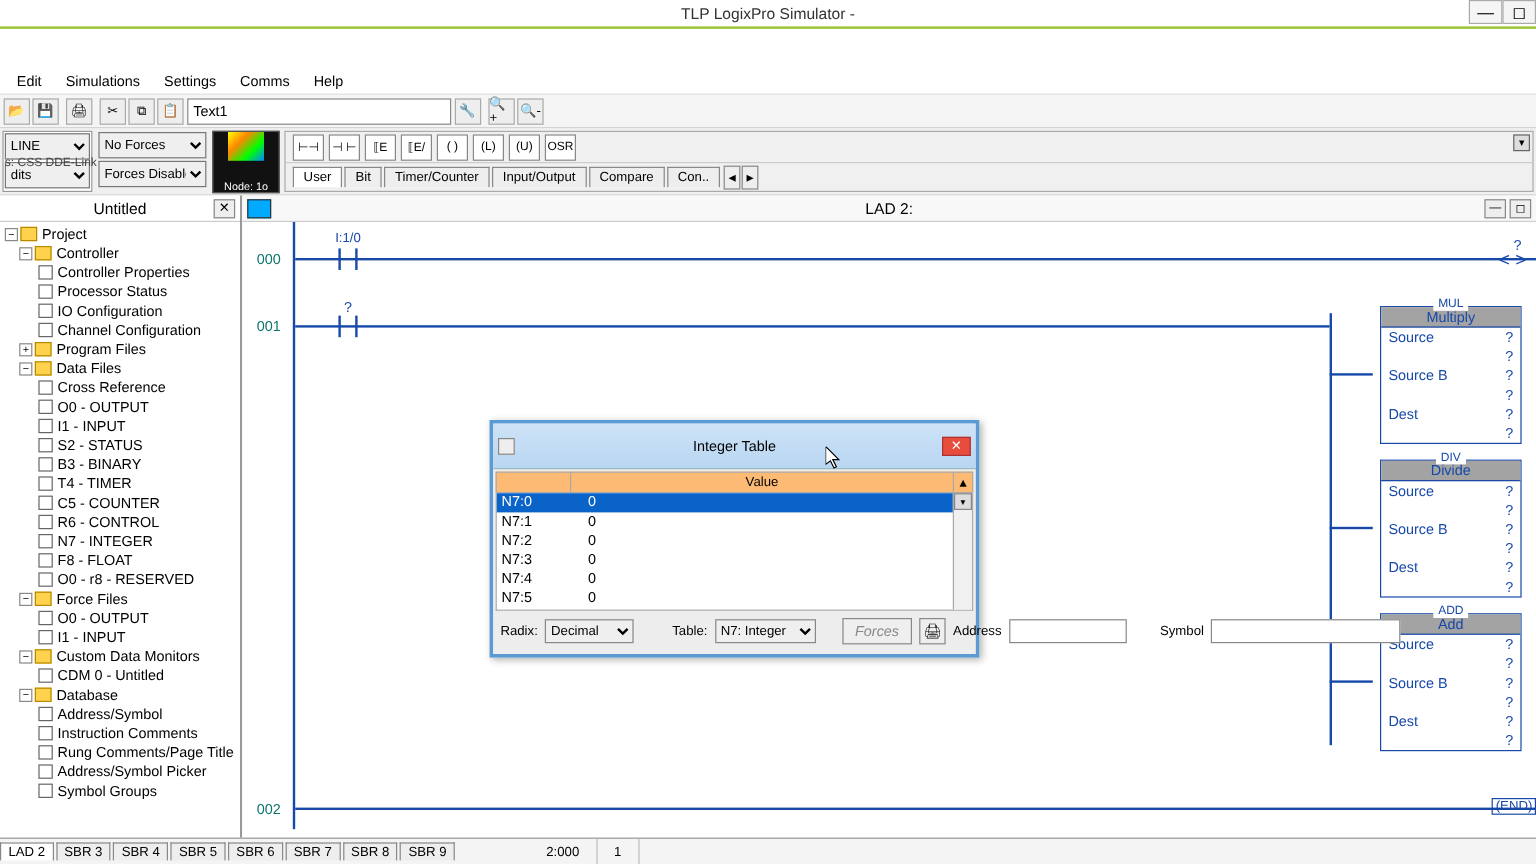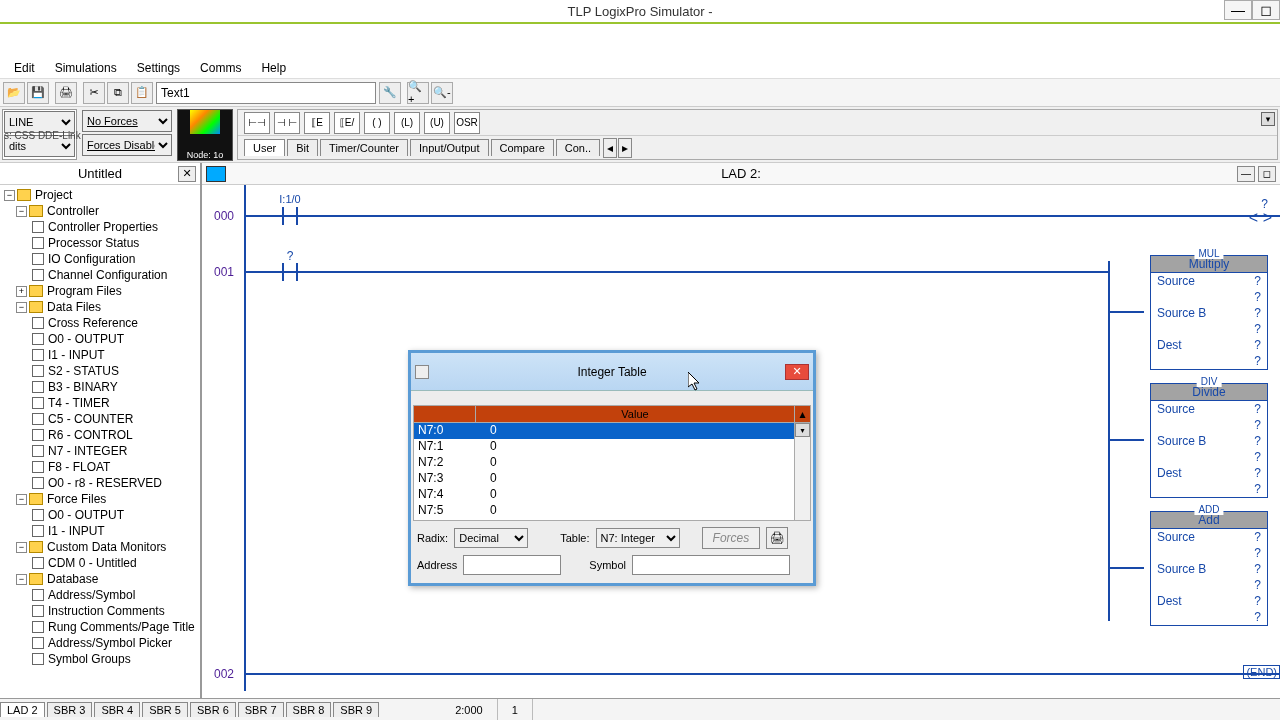--- a/index.html
+++ b/index.html
@@ -18,21 +18,21 @@
 
 .toolbar1 { background: #f5f5f5; height: 28px; display: flex; align-items: center; padding: 2px; border-bottom: 1px solid #ccc; }
 .tbbtn { width: 22px; height: 22px; border: 1px solid #aaa; background: #eee; margin: 0 1px; display: flex; align-items: center; justify-content: center; cursor: pointer; font-size: 11px; }
 .tbsep { width: 4px; }
 .tbinput { height: 22px; width: 220px; border: 1px solid #888; background: #fff; padding: 0 4px; margin: 0 2px; }
 
 
 .toolbar-row2 { display: flex; height: 56px; background: #f0f0f0; border-bottom: 1px solid #ccc; }
 .statusbox { width: 75px; border: 1px solid #999; background: #fff; margin: 2px; display: flex; flex-direction: column; }
 .statusbox select { height: 22px; border: 1px solid #777; font-size: 11px; margin: 1px; }
-.dropdown2 { width: 92px; margin: 2px; display: flex; flex-direction: column; text-decoration: underline; }
+.dropdown2 { width: 92px; margin: 2px; display: flex; flex-direction: column; }
 .dropdown2 select { height: 22px; border: 1px solid #777; font-size: 11px; margin: 1px; }
 .chipbox { width: 56px; height: 52px; border: 1px solid #555; background: #111; margin: 2px; display: flex; flex-direction: column; align-items: center; justify-content: center; position: relative; }
 .chip { width: 30px; height: 24px; background: linear-gradient(135deg,#ff0,#f80,#0f0,#08f); }
 .chip-label { color: #fff; font-size: 9px; margin-top: 16px; }
 
 .ladder-icons { flex: 1; display: flex; flex-direction: column; border: 1px solid #aaa; margin: 2px; position: relative; }
 .ladder-icon-row { display: flex; align-items: center; height: 26px; padding: 0 6px; gap: 4px; }
 .licon { width: 26px; height: 22px; border: 1px solid #888; background: #fff; display: flex; align-items: center; justify-content: center; font-size: 10px; cursor: pointer; }
 .tab-row { display: flex; align-items: center; height: 24px; padding: 0 6px; border-top: 1px solid #ccc; }
 .itab { padding: 2px 8px; border: 1px solid #888; border-bottom: none; background: #eee; margin-right: 2px; cursor: pointer; font-size: 11px; }
@@ -58,21 +58,21 @@
 
 
 .ladder-area { flex: 1; display: flex; flex-direction: column; background: #fff; position: relative; }
 .lad-header { height: 22px; background: #f8f8f8; border-bottom: 1px solid #ccc; display: flex; align-items: center; position: relative; }
 .lad-header .colorbox { width: 20px; height: 16px; background: #0af; border: 1px solid #333; margin-left: 4px; }
 .lad-title { position: absolute; left: 50%; transform: translateX(-50%); font-size: 13px; }
 .lad-btns { position: absolute; right: 4px; display: flex; gap: 3px; }
 .lad-btn { width: 18px; height: 16px; border: 1px solid #888; background: #eee; cursor: pointer; display:flex;align-items:center;justify-content:center;font-size:10px; }
 
 .ladder-canvas { flex: 1; position: relative; overflow: hidden; background: #fff; }
-.rung-num { position: absolute; left: 12px; color: #4c1d95; font-size: 12px; }
+.rung-num { position: absolute; left: 12px; color: #0f766e; font-size: 12px; }
 .left-rail { position: absolute; left: 42px; top: 0; bottom: 16px; width: 2px; background: #1849a9; }
 .rung-line { position: absolute; left: 44px; height: 2px; background: #1849a9; }
 .rung0 { top: 30px; width: 1210px; }
 .rung1 { top: 86px; width: 862px; }
 .rung2 { top: 488px; width: 1194px; }
 
 .contact { position: absolute; width: 20px; height: 18px; }
 .contact::before, .contact::after { content: ''; position: absolute; width: 2px; height: 18px; background: #1849a9; }
 .contact::before { left: 2px; }
 .contact::after { right: 2px; }
@@ -87,32 +87,32 @@
 .vline-to-block { position: absolute; width: 2px; background: #1849a9; }
 
 .end-label { position: absolute; right: 0px; top: 480px; color: #1849a9; border: 1px solid #1849a9; padding: 0 2px; font-size: 11px; }
 
 
 .dialog { position: absolute; left: 408px; top: 350px; width: 408px; border: 3px solid #5a9bd5; background: #ededed; box-shadow: 2px 2px 6px rgba(0,0,0,0.3); }
 .dlg-title { background: linear-gradient(#cde3f7,#b9d6f2); height: 38px; display: flex; align-items: center; justify-content: center; position: relative; border-bottom: 1px solid #9bb; font-size: 12px; }
 .dlg-sysicon { position: absolute; left: 4px; width: 14px; height: 14px; background: #eee; border: 1px solid #888; }
 .dlg-close { position: absolute; right: 4px; width: 24px; height: 16px; background: #e74c3c; border: 1px solid #a33; color: #fff; display: flex; align-items: center; justify-content: center; cursor: pointer; font-size: 11px; }
 .dlg-body { background: #ededed; padding: 2px; }
-.dlg-header-row { display: flex; background: #c2410c; border: 1px solid #aaa; height: 18px; margin-top: 12px; }
+.dlg-header-row { display: flex; background: #fdba74; border: 1px solid #aaa; height: 18px; }
 .dlg-header-row .col1 { width: 62px; border-right: 1px solid #aaa; }
 .dlg-header-row .col2 { flex: 1; text-align: center; font-size: 11px; display:flex;align-items:center;justify-content:center; }
 .dlg-header-row .scroll { width: 16px; border-left: 1px solid #aaa; display:flex;align-items:center;justify-content:center; }
 .dlg-list { border: 1px solid #aaa; border-top: none; background: #fff; height: 98px; position: relative; }
 .dlg-row { display: flex; height: 16px; font-size: 11px; }
 .dlg-row.selected { background: #0a63c9; color: #fff; }
 .dlg-row .c1 { width: 62px; padding-left: 4px; }
 .dlg-row .c2 { padding-left: 14px; }
 .dlg-scroll { position: absolute; right: 0; top: 0; bottom: 0; width: 16px; border-left: 1px solid #aaa; background: #f0f0f0; display:flex;flex-direction:column;justify-content:space-between; }
 .dlg-scroll .sbtn { height: 14px; border: 1px solid #888; background: #ddd; font-size: 8px; display:flex;align-items:center;justify-content:center; }
-.dlg-controls { padding: 6px 4px; display: flex; flex-direction: column; gap: 6px; }
+.dlg-controls { padding: 6px 4px; display: flex; flex-direction: row; gap: 6px; }
 .dlg-ctrl-row { display: flex; align-items: center; gap: 6px; }
 .dlg-ctrl-row label { font-size: 11px; }
 .dlg-ctrl-row select { height: 20px; border: 1px solid #888; font-size: 11px; }
 .dlg-ctrl-row input { height: 20px; border: 1px solid #888; font-size: 11px; padding: 0 2px; }
 .dlg-ctrl-row button { height: 22px; padding: 0 10px; border: 1px solid #888; background: #efefef; color: #888; font-style: italic; cursor: pointer; }
 .dlg-print { width: 22px; height: 22px; border: 1px solid #888; background: #eee; display:flex;align-items:center;justify-content:center;cursor:pointer; }
 
 
 .cursor-arrow { position: absolute; left: 688px; top: 372px; width: 14px; height: 20px; pointer-events: none; }
 

